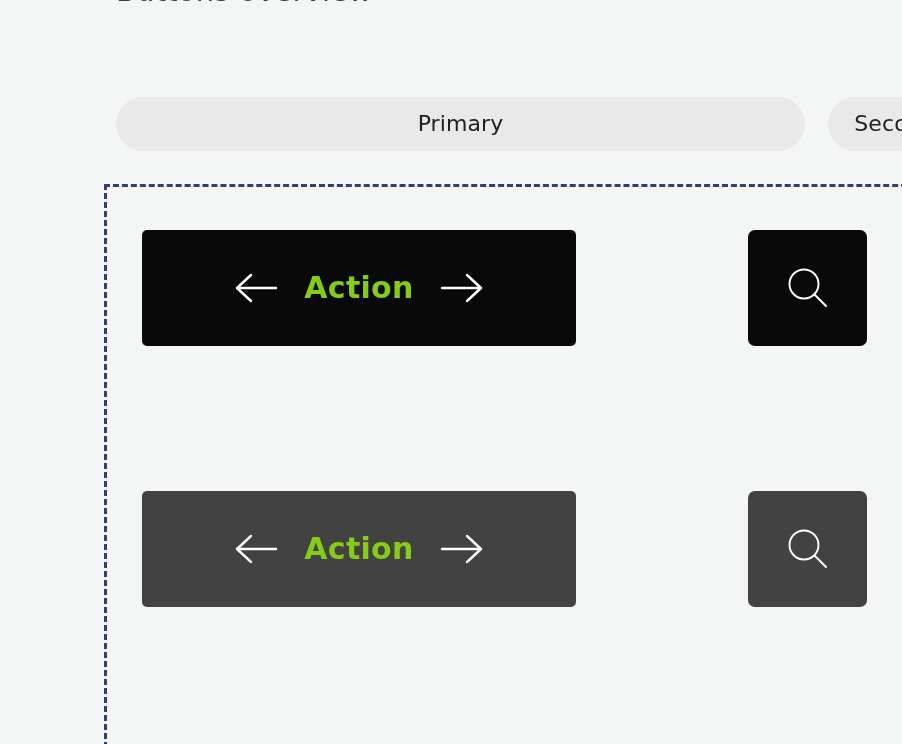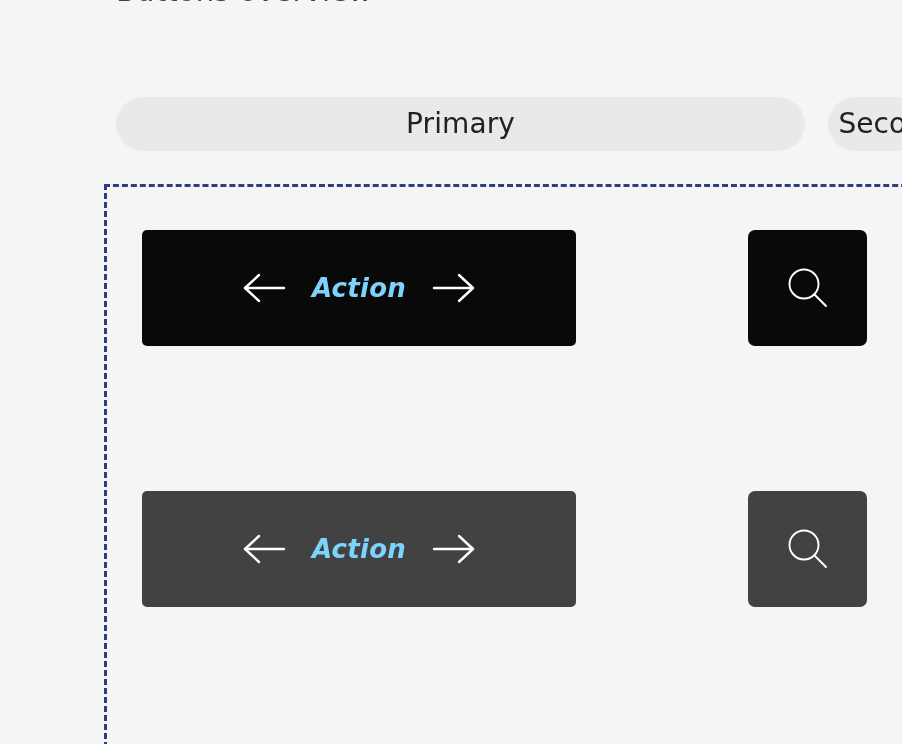--- a/index.html
+++ b/index.html
@@ -61,21 +61,21 @@
     border: none;
     display: flex;
     align-items: center;
     justify-content: center;
     padding: 0;
     box-sizing: border-box;
     cursor: pointer;
     font-family: "DejaVu Sans", "Liberation Sans", sans-serif;
   }
   .tab-pill-label {
-    font-size: 28px;
+    font-size: 22px;
     color: #202124;
     font-weight: 400;
     white-space: nowrap;
     line-height: 1;
     letter-spacing: 0.1px;
   }
   #tab-pill-primary { width: 689px; }
   #tab-pill-secondary { width: 170px; }
 
   
@@ -108,27 +108,26 @@
     display: flex;
     align-items: center;
     justify-content: center;
     gap: 22px;
     cursor: pointer;
     padding: 0;
     box-sizing: border-box;
     font-family: "DejaVu Sans", "Liberation Sans", sans-serif;
   }
   .action-label {
-    font-size: 26px;
+    font-size: 30px;
     font-weight: 700;
-    color: #7dd3fc;
+    color: #84cc16;
     letter-spacing: 0.3px;
     line-height: 1;
     white-space: nowrap;
-    font-style: italic;
   }
   .arrow-ico {
     display: block;
     width: 48px;
     height: 34px;
     flex: 0 0 auto;
   }
   .arrow-ico path, .arrow-ico line, .arrow-ico polyline {
     stroke: #ffffff;
     stroke-width: 2.4;

